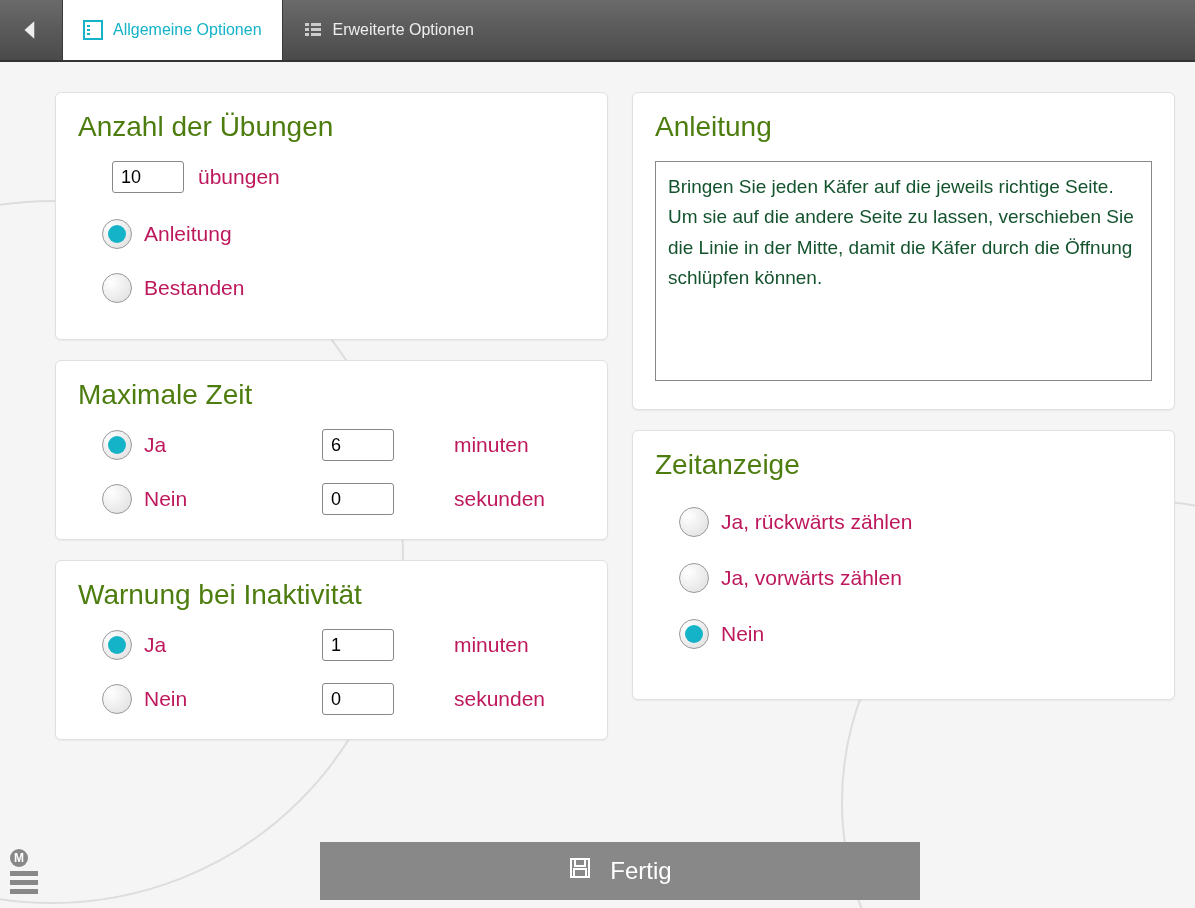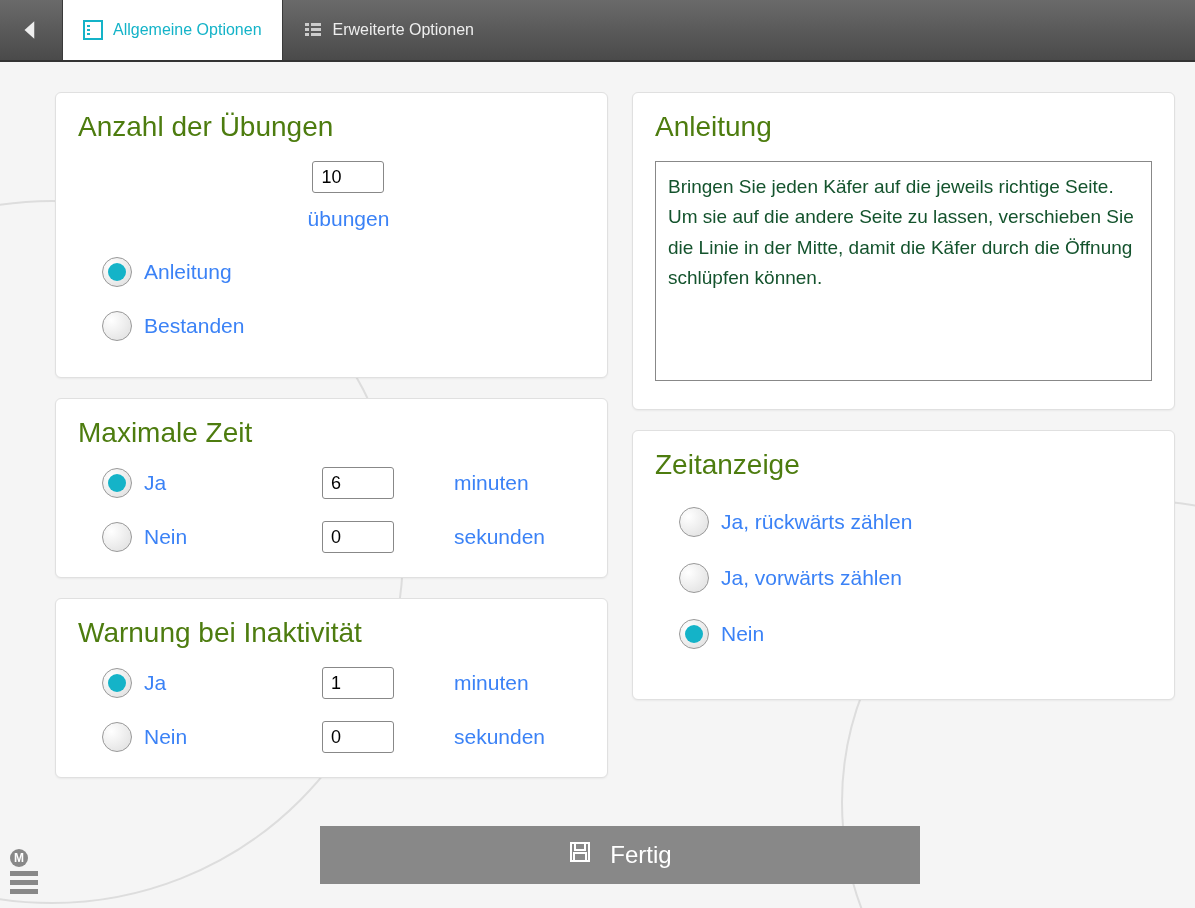--- a/index.html
+++ b/index.html
@@ -92,32 +92,31 @@
   color: #4d7c0f;
   font-weight: 400;
   font-size: 28px;
   margin-bottom: 18px;
 }
 .row {
   display: flex;
   align-items: center;
   gap: 14px;
   margin: 14px 0;
-  flex-direction: column;
 }
 .num-input {
   width: 72px;
   height: 32px;
   border: 1px solid #888;
   border-radius: 3px;
   font-size: 18px;
   padding: 2px 8px;
 }
 .label-text {
-  color: #3b82f6;
+  color: #be185d;
   font-size: 21px;
 }
 .radio {
   width: 30px; height: 30px;
   border-radius: 50%;
   border: 1px solid #999;
   background: radial-gradient(circle at 30% 30%, #fff, #ddd);
   display: inline-flex;
   align-items: center;
   justify-content: center;
@@ -159,21 +158,21 @@
   color: #14532d;
   line-height: 1.6;
   font-family: Arial, sans-serif;
   resize: none;
 }
 .vlist { margin-left: 24px; }
 .vlist .radio-item { margin: 26px 0; }
 .footer-btn {
   position: absolute;
   left: 320px;
-  bottom: 24px;
+  bottom: 8px;
   width: 600px;
   height: 58px;
   background: #888;
   color: #fff;
   display: flex;
   align-items: center;
   justify-content: center;
   gap: 18px;
   font-size: 24px;
   cursor: pointer;

